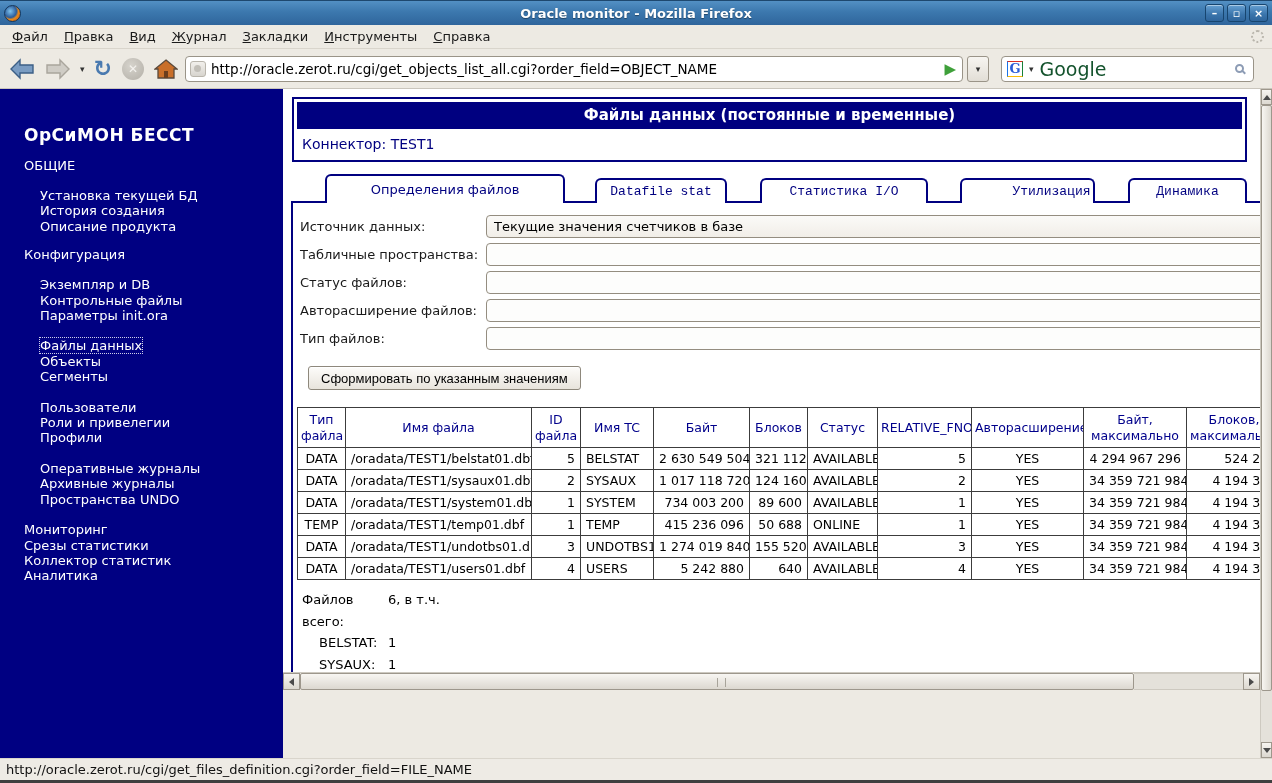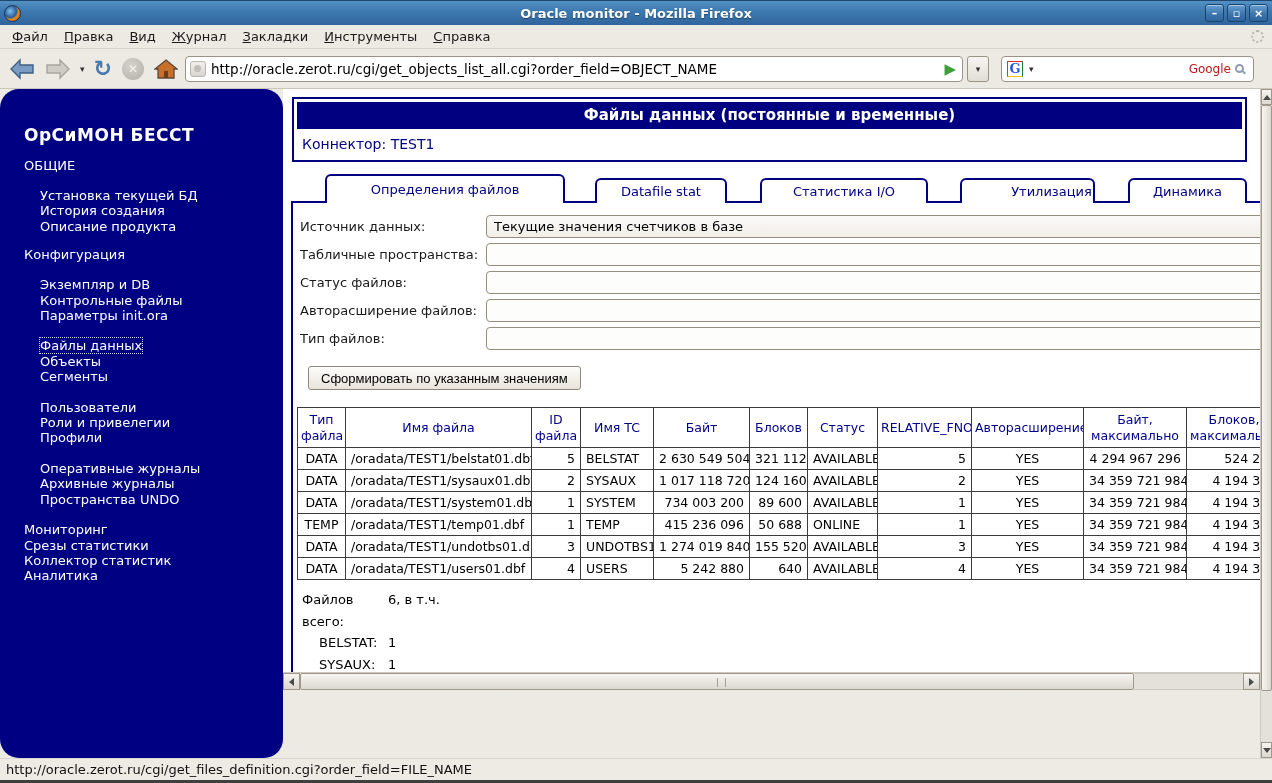--- a/index.html
+++ b/index.html
@@ -26,29 +26,29 @@
   .reload-glyph { font-size:22px; color:#4a7ab0; font-weight:bold; line-height:22px; }
   .stop-circle { width:22px; height:22px; border-radius:50%; background:radial-gradient(circle at 40% 35%, #d6d3cc, #b3afa7); color:#f4f2ee; font-size:12px; font-weight:bold; display:flex; align-items:center; justify-content:center; }
   .urlbox { flex:0 0 778px; height:26px; background:#fff; border:1px solid #9a9488; border-radius:4px; display:flex; align-items:center; padding:0 4px; gap:5px; }
   .page-favicon { width:16px; height:16px; background:linear-gradient(180deg,#f2f0ec,#d8d5cf); border:1px solid #b9b5ac; border-radius:3px; display:flex; align-items:center; justify-content:center; }
   .page-favicon i { width:7px; height:7px; border-radius:50%; background:#c2bfb8; display:block; }
   .url-text { flex:1; font-size:13.5px; color:#000; white-space:nowrap; overflow:hidden; }
   .go-arrow { color:#3fa03a; font-size:15px; padding-right:2px; }
   .url-drop { width:22px; height:26px; border:1px solid #9a9488; border-radius:3px; background:linear-gradient(180deg,#f7f5f1,#e2ded6); display:flex; align-items:center; justify-content:center; }
   .searchbox { margin-left:8px; flex:0 0 253px; height:26px; background:#fff; border:1px solid #9a9488; border-radius:4px; display:flex; align-items:center; padding:0 5px; gap:4px; }
   .g-logo { font-family:"DejaVu Serif", serif; font-weight:bold; color:#2a5bd7; font-size:13px; width:16px; height:16px; line-height:14px; text-align:center; border:1px solid; border-color:#d93025 #188038 #fbbc05 #1a73e8; }
-  .search-placeholder { flex:1; color:#b91c1c; font-size:12px;text-align:right; }
+  .search-placeholder { flex:1; color:#14532d; font-size:19px; }
   .magnifier { width:9px; height:9px; border:2px solid #8d9cb5; border-radius:50%; position:relative; margin-right:4px; }
   .magnifier::after { content:""; position:absolute; width:5px; height:2px; background:#8d9cb5; transform:rotate(45deg); right:-4px; bottom:-2px; }
   svg.nav { display:block; }
 
   
   .body-row { display:flex; height:669px; }
 
-  .sidebar { width:283px; background:#000082; color:#fff; flex:none; overflow:hidden;border-radius:19px; }
+  .sidebar { width:283px; background:#000082; color:#fff; flex:none; overflow:hidden; }
   .sb-title { font-size:17px; font-weight:bold; margin:36px 0 0 24px; letter-spacing:.5px; }
   .sb-header { margin:13px 0 0 24px; }
   .sb-group { margin-top:15px; }
   .sb-link { display:block; color:#fff; line-height:15.4px; padding-left:40px; white-space:nowrap; }
   .sb-group.noindent .sb-link { padding-left:24px; }
   .sb-link.hover span { text-decoration:underline; }
   .sb-link.focused span { outline:1px dotted #cfcfe8; }
 
   .center-col { width:977px; display:flex; flex-direction:column; flex:none; }
   .viewport { height:583px; background:#fff; overflow:hidden; position:relative; }
@@ -56,21 +56,21 @@
   
   .header-box { margin:8px 0 0 9px; width:955px; border:2px solid #000080; }
   .header-titlebar { margin:3px; background:#000080; color:#fff; font-size:15px; font-weight:bold; text-align:center; padding:4px 0 5px; }
   .connector-line { color:#000080; font-size:14px; padding:4px 8px 8px; }
 
   
   .tabs { display:flex; align-items:flex-end; margin-top:14px; height:27px; position:relative; z-index:2; margin-bottom:-2px; }
   .tab { border:2px solid #000080; border-bottom:none; background:#fff; color:#000080; font-size:13px; text-align:center; display:flex; align-items:center; justify-content:center; border-radius:6px 6px 0 0; }
   .tab.active { height:29px; position:relative; }
   .tab.active::after { content:""; position:absolute; left:0; right:0; bottom:-2px; height:2px; background:#fff; }
-  .tab:not(.active) { height:25px; }
+  .tab:not(.active) { height:25px;font-family:Liberation Mono, monospace; }
 
   
   .panel { margin-left:8px; width:1100px; height:536px; border:2px solid #000080; background:#fff; position:relative; }
   .form-area { padding-top:9px; }
   .form-row { display:flex; align-items:center; height:28px; padding-left:7px; }
   .form-label { width:186px; color:#1a1a1a; flex:none; }
   .form-field { width:790px; height:23px; border:1px solid #948d80; border-radius:4px; background:linear-gradient(180deg,#fbfaf8,#f1eee8); display:flex; align-items:center; padding:0 7px; color:#000; flex:none; }
   .form-row:not(:first-child) .form-field { background:#fdfdfc; }
   .submit-btn { margin:14px 0 0 15px; height:24px; padding:0 12px; border:1px solid #8e887c; border-radius:3px; background:linear-gradient(180deg,#fdfcfa,#e8e4dc); font-size:13px; color:#000; box-shadow:inset 0 1px 0 #fff; }
 

